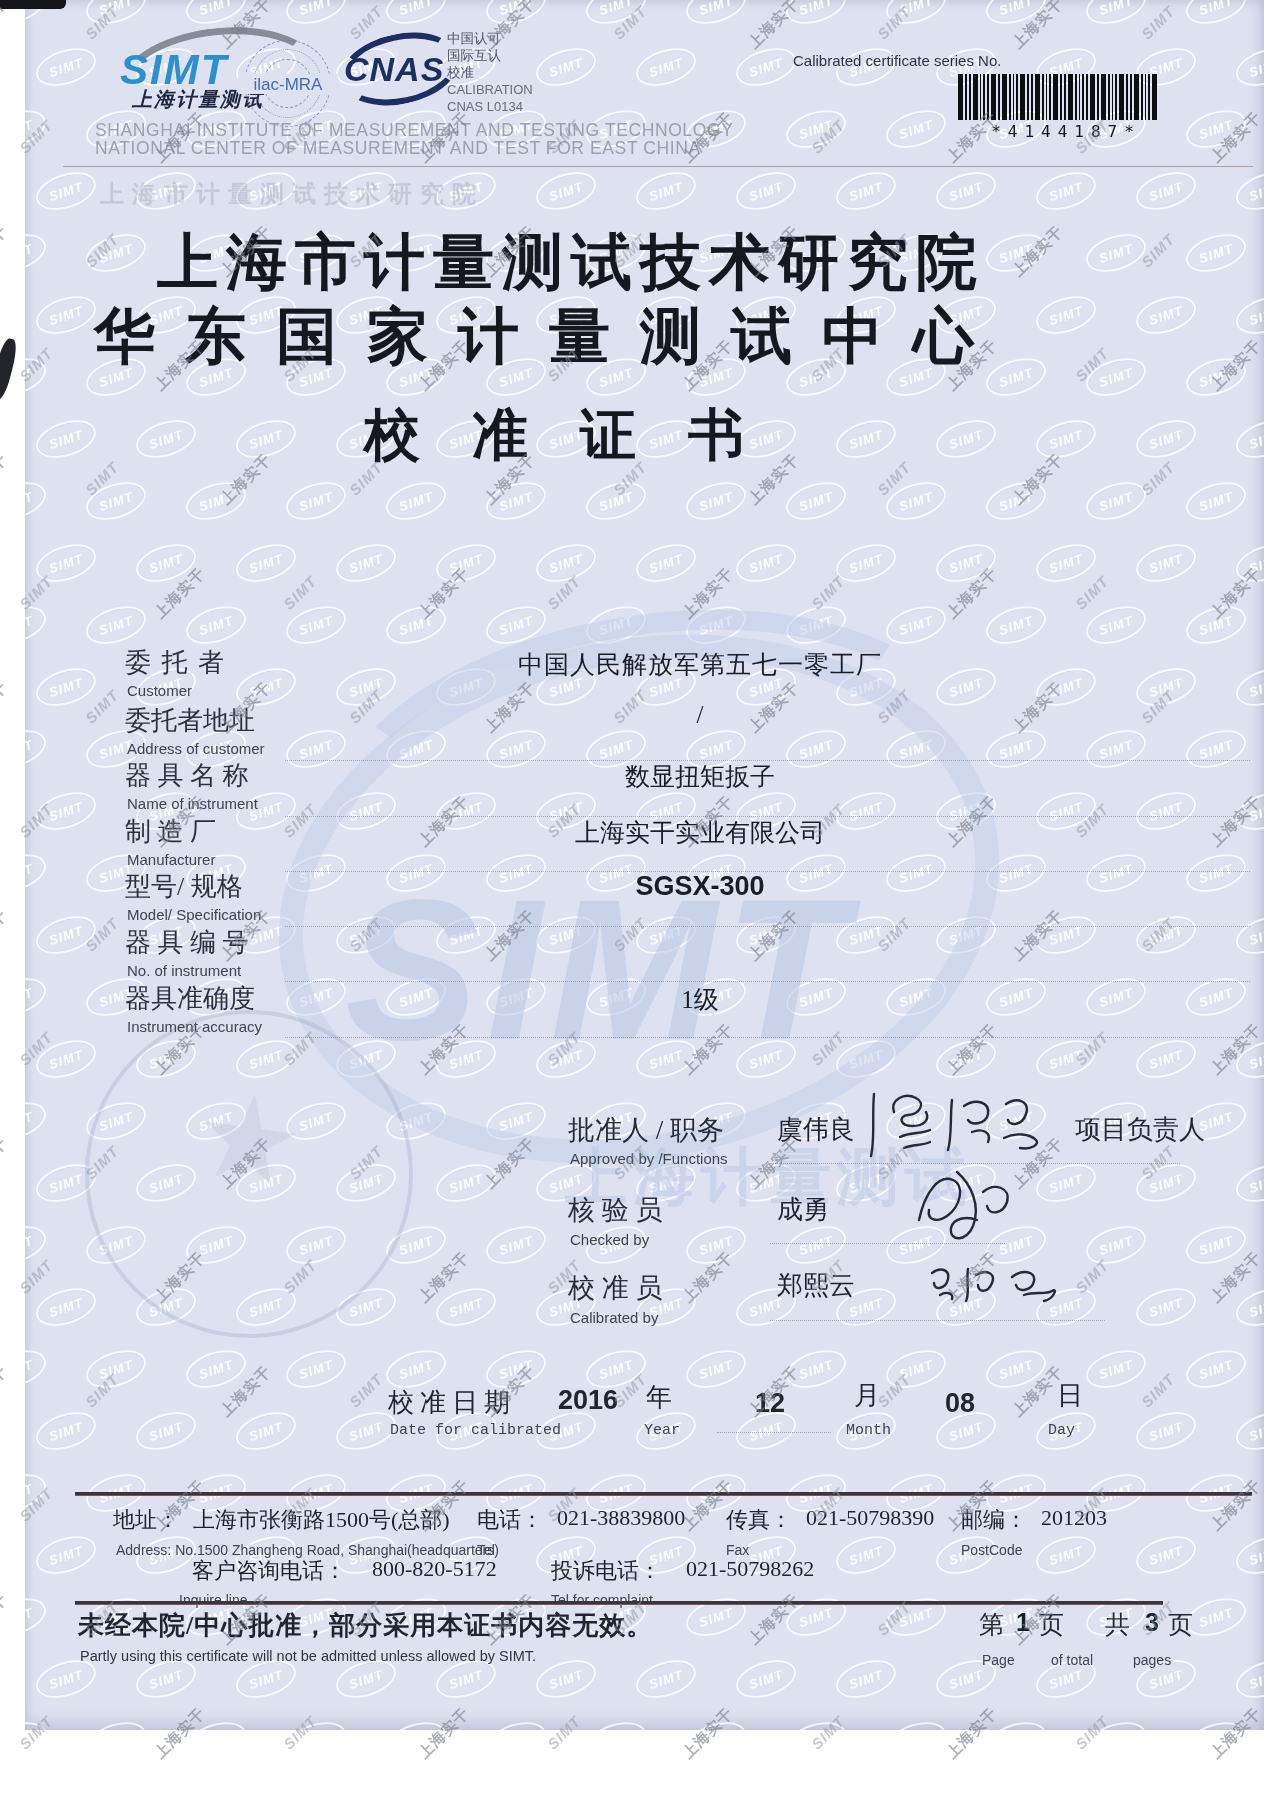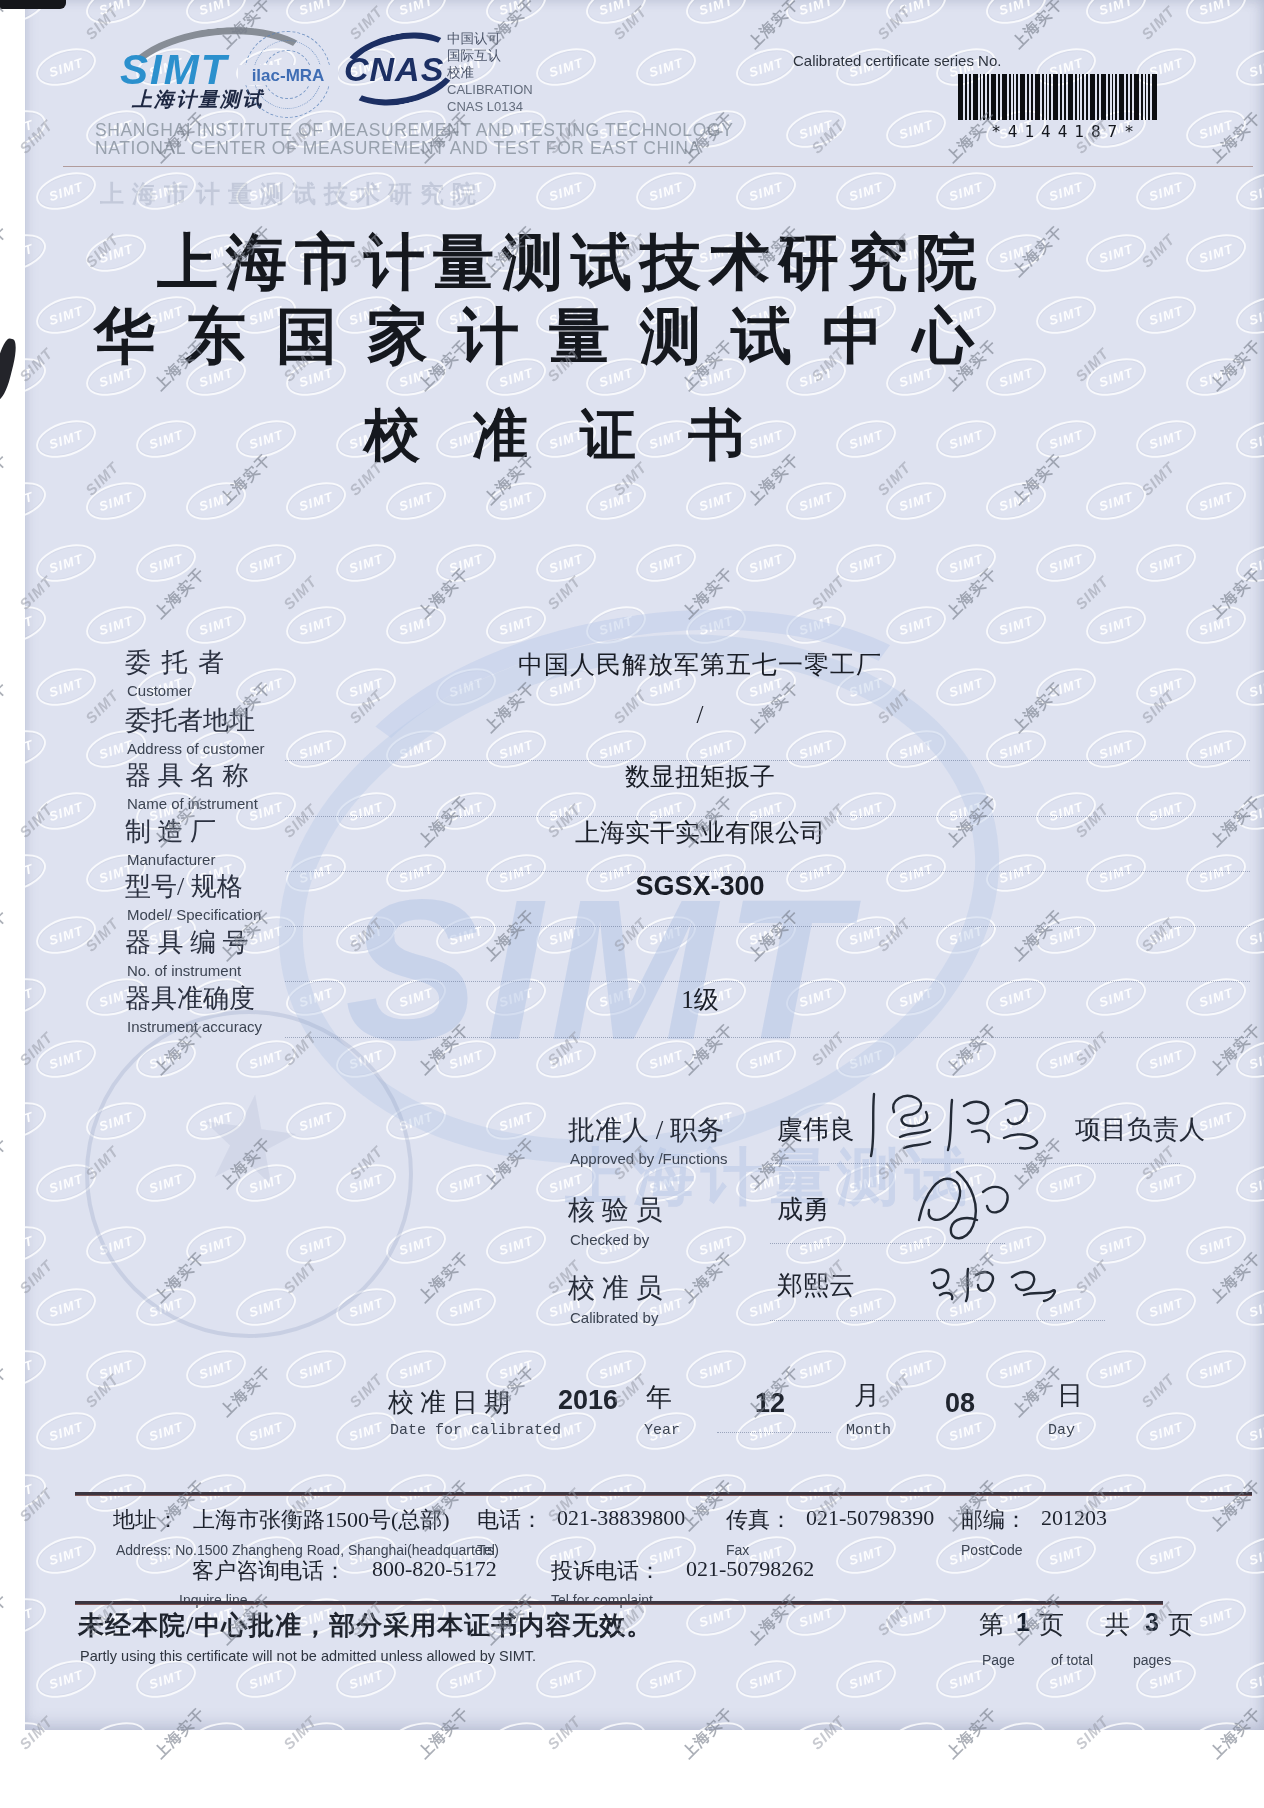--- a/index.html
+++ b/index.html
@@ -53,21 +53,21 @@
   .barcode .bar{background:#0c0e12;margin-right:2px;flex:none;}
   .barcode-text{position:absolute;left:933px;top:122px;width:216px;text-align:center;
     font-family:"DejaVu Sans Mono",monospace;font-size:16px;letter-spacing:7px;color:#14171d;}
   
   .simt-arc{position:absolute;left:93px;top:28px;width:190px;height:92px;border-radius:50%;
     border:7px solid transparent;border-top-color:#878d96;transform:rotate(-6deg);}
   .simt-text{position:absolute;left:95px;top:46px;font-size:42px;font-weight:900;font-style:italic;
     color:#2b90cd;letter-spacing:2px;}
   .simt-cn{position:absolute;left:107px;top:86px;font-size:20px;font-weight:bold;
     font-family:"Liberation Serif",serif;color:#1d2742;letter-spacing:2px;font-style:italic;}
-  .ilac{position:absolute;left:219px;top:31px;width:88px;height:88px;font-weight:bold;}
+  .ilac{position:absolute;left:219px;top:40px;width:88px;height:88px;}
   .ilac .ring{position:absolute;border-radius:50%;border:1.5px dashed rgba(90,130,185,.75);}
   .ilac .r1{left:0;top:0;width:85px;height:85px;}
   .ilac .r2{left:9px;top:9px;width:67px;height:67px;border-style:dotted;}
   .ilac .r3{left:19px;top:19px;width:47px;height:47px;}
   .ilac .band{position:absolute;left:-6px;top:34px;width:100px;height:20px;background:#dee2f0;}
   .ilac .txt{position:absolute;left:-8px;top:35px;width:104px;text-align:center;
     font-size:17px;color:#3f6db4;letter-spacing:0px;}
   .cnas{position:absolute;left:315px;top:36px;width:110px;height:62px;}
   .cnas .swoosh{position:absolute;left:0;top:-2px;width:108px;height:58px;border-radius:50%;
     border:6px solid transparent;border-top-color:#1c2f63;border-bottom-color:#1c2f63;transform:rotate(-12deg);}

